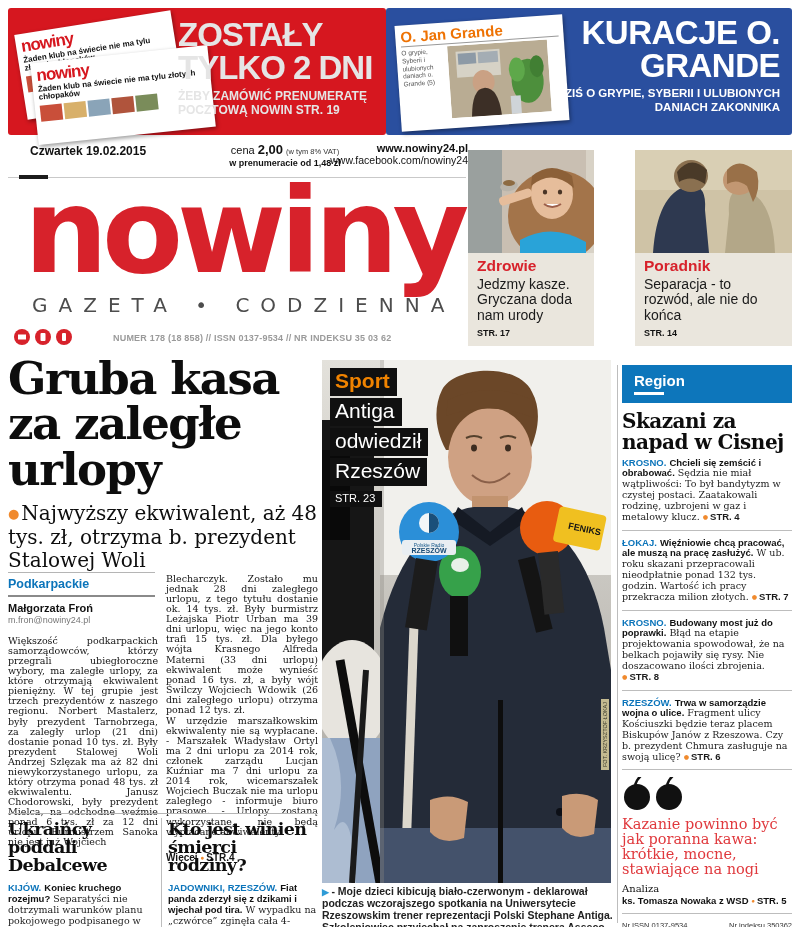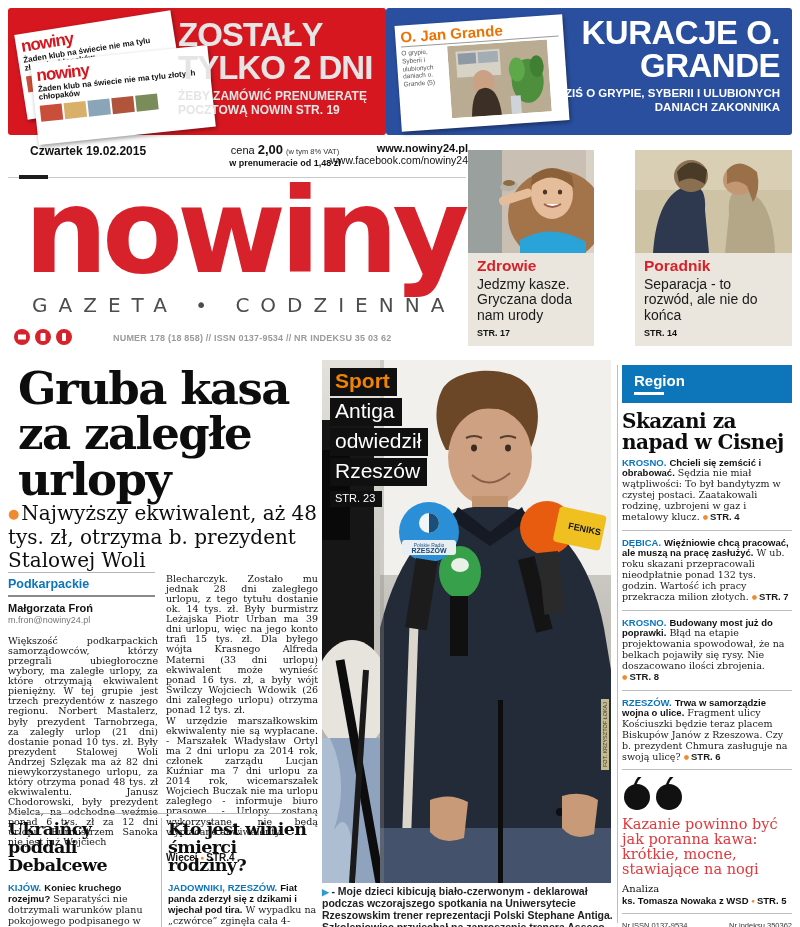--- a/index.html
+++ b/index.html
@@ -236,21 +236,21 @@
         <path d="M92 20 Q104 6 122 22 Q126 40 118 52 L112 36 Q102 28 92 34 Z" fill="#997048"></path>
       </svg>
     </div>
     <div class="promo-cap">
       <div class="promo-sec">Poradnik</div>
       <div class="promo-title">Separacja - to rozwód, ale nie do końca</div>
       <div class="promo-page">STR. 14</div>
     </div>
   </div>
 
-  <h1 class="headline" style="margin:10px;">Gruba kasa za zaległe urlopy</h1>
+  <h1 class="headline" style="margin:0;">Gruba kasa za zaległe urlopy</h1>
   <div class="standfirst"><span class="bullet"></span><span>Najwyższy ekwiwalent, aż 48 tys. zł, otrzyma b. prezydent Stalowej Woli</span></div>
   <div class="section-head">Podkarpackie</div>
   <div class="author">
     <span class="name">Małgorzata Froń</span>
     <span class="mail">m.fron@nowiny24.pl</span>
   </div>
   <div class="bodytext body-col1">Większość podkarpackich samorządowców, którzy przegrali ubiegłoroczne wybory, ma zaległe urlopy, za które otrzymają ekwiwalent pieniężny. W tej grupie jest trzech prezydentów z naszego regionu. Norbert Mastalerz, były prezydent Tarnobrzega, za zaległy urlop (21 dni) dostanie ponad 10 tys. zł. Były prezydent Stalowej Woli Andrzej Szlęzak ma aż 82 dni niewykorzystanego urlopu, za który otrzyma ponad 48 tys. zł ekwiwalentu. Janusz Chodorowski, były prezydent Mielca, na odchodne weźmie ponad 6 tys. zł za 12 dni urlopu. Burmistrzem Sanoka nie jest już Wojciech</div>
   <div class="bodytext body-col2">
     <p>Blecharczyk. Zostało mu jednak 28 dni zaległego urlopu, z tego tytułu dostanie ok. 14 tys. zł. Były burmistrz Leżajska Piotr Urban ma 39 dni urlopu, więc na jego konto trafi 15 tys. zł. Dla byłego wójta Krasnego Alfreda Materni (33 dni urlopu) ekwiwalent może wynieść ponad 16 tys. zł, a były wójt Świlczy Wojciech Wdowik (26 dni zaległego urlopu) otrzyma ponad 12 tys. zł.</p>
     <p>W urzędzie marszałkowskim ekwiwalenty nie są wypłacane. - Marszałek Władysław Ortyl ma 2 dni urlopu za 2014 rok, członek zarządu Lucjan Kuźniar ma 7 dni urlopu za 2014 rok, wicemarszałek Wojciech Buczak nie ma urlopu zaległego - informuje biuro prasowe. - Urlopy zostaną wykorzystane, nie będą wypłacane ekwiwalenty.</p>
@@ -339,21 +339,21 @@
 
   <div class="vdiv" style="left:617px;top:365px;height:558px;"></div>
   <div class="region">
     <div class="region-head">
       <span>Region</span>
       <span class="bar"></span>
     </div>
     <div class="region-headline">Skazani za napad w Cisnej</div>
     <p class="brief"><span class="city">KROSNO.</span> <span class="blead">Chcieli się zemścić i obrabować.</span> <span>Sędzia nie miał wątpliwości: To był bandytyzm w czystej postaci. Zaatakowali rodzinę, uzbrojeni w gaz i metalowy klucz.</span> <span class="bullet"></span><span class="page">STR. 4</span></p>
     <hr class="rdiv">
-    <p class="brief"><span class="city">DĘBICA.</span> <span class="blead">Więźniowie chcą pracować, ale muszą na pracę zasłużyć.</span> <span>W ub. roku skazani przepracowali nieodpłatnie ponad 132 tys. godzin. Wartość ich pracy przekracza milion złotych.</span> <span class="bullet"></span><span class="page">STR. 7</span></p>
+    <p class="brief"><span class="city">ŁOKAJ.</span> <span class="blead">Więźniowie chcą pracować, ale muszą na pracę zasłużyć.</span> <span>W ub. roku skazani przepracowali nieodpłatnie ponad 132 tys. godzin. Wartość ich pracy przekracza milion złotych.</span> <span class="bullet"></span><span class="page">STR. 7</span></p>
     <hr class="rdiv">
     <p class="brief"><span class="city">KROSNO.</span> <span class="blead">Budowany most już do poprawki.</span> <span>Błąd na etapie projektowania spowodował, że na belkach pojawiły się rysy. Nie doszacowano ilości zbrojenia.</span> <span class="bullet"></span><span class="page">STR. 8</span></p>
     <hr class="rdiv">
     <p class="brief"><span class="city">RZESZÓW.</span> <span class="blead">Trwa w samorządzie wojna o ulice.</span> <span>Fragment ulicy Kościuszki będzie teraz placem Biskupów Janów z Rzeszowa. Czy b. prezydent Chmura zasługuje na swoją ulicę?</span> <span class="bullet"></span><span class="page">STR. 6</span></p>
     <hr class="rdiv">
     <div class="quote-marks">
       <svg width="66" height="34" viewBox="0 0 66 34">
         <circle cx="15" cy="20" r="13" fill="#111"></circle>
         <path d="M13 8 Q17 -4 30 -6" stroke="#111" stroke-width="2.5" fill="none"></path>
         <circle cx="47" cy="20" r="13" fill="#111"></circle>

